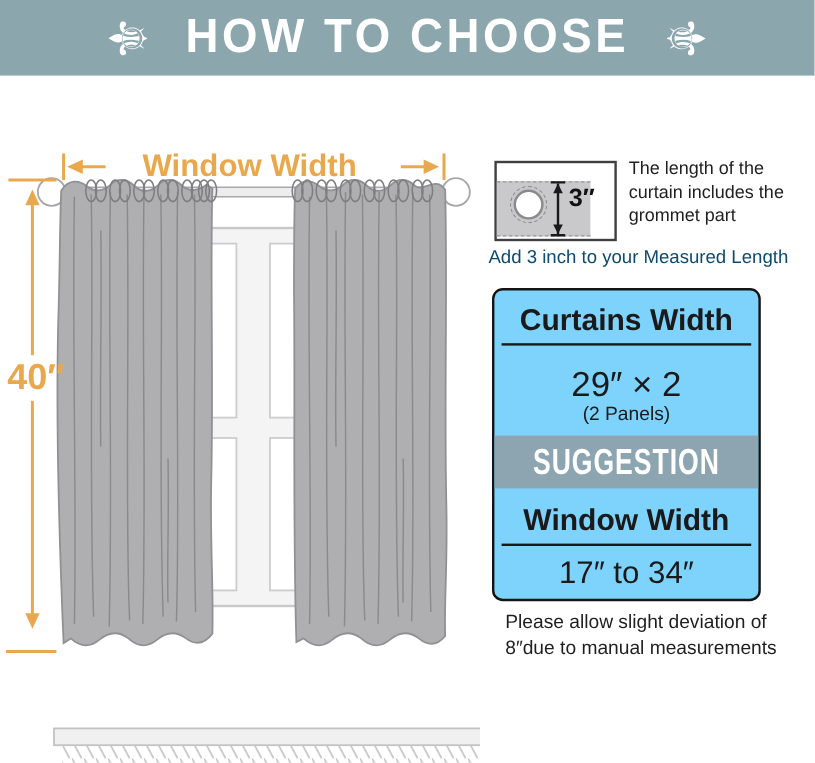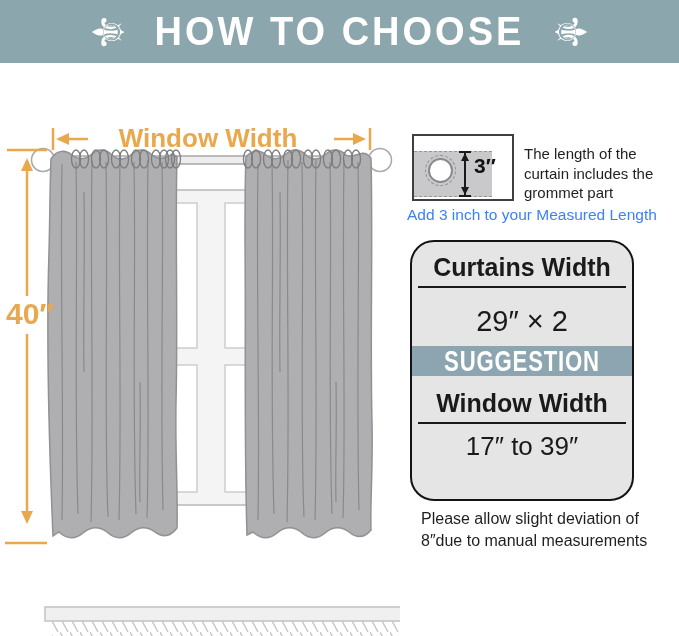--- a/index.html
+++ b/index.html
@@ -36,39 +36,39 @@
   }
   .grommet-hole{
     position:absolute;left:14px;top:22px;width:25px;height:25px;border-radius:50%;
     background:#ffffff;border:2px solid #8a8a8c;box-sizing:border-box;
   }
   .grommet-arrow{position:absolute;left:44px;top:14px;}
   .grommet-depth{
     position:absolute;left:60px;top:18px;font-size:21px;font-weight:bold;color:#111;
   }
   .grommet-note{
-    position:absolute;left:524px;top:144px;width:145px;
+    position:absolute;left:524px;top:131px;width:145px;
     font-size:15px;line-height:19.5px;color:#1f1f1f;
   }
   .add-inch{
     position:absolute;left:407px;top:206px;width:272px;
-    font-size:15.5px;color:#3b82f6;white-space:nowrap;
+    font-size:15.5px;color:#0c4a6e;white-space:nowrap;
   }
   
   .spec-box{
     position:absolute;left:410px;top:240px;width:224px;height:261px;
-    border:2.5px solid #141414;border-radius:24px;background:#e5e5e5;
+    border:2.5px solid #141414;border-radius:9px;background:#7dd3fc;
     box-sizing:border-box;overflow:hidden;text-align:center;
   }
   .spec-header{font-size:25px;font-weight:bold;margin-top:10px;line-height:30px;}
   .spec-divider{border:0;border-top:2px solid #1a1a1a;margin:4px 6px 0 6px;}
   .spec-value-lg{font-size:29px;font-weight:400;margin-top:18px;line-height:31px;}
   .spec-panels{font-size:16px;line-height:17px;color:#1a1a1a;}
   .suggestion-banner{
-    margin-top:9px;height:30px;background:#8CA5B0;display:flex;
+    margin-top:9px;height:44px;background:#8CA5B0;display:flex;
     align-items:center;justify-content:center;
   }
   .suggestion-banner span{
     color:#ffffff;font-size:27px;font-weight:800;letter-spacing:1px;
     transform:scale(0.82,1.12);display:inline-block;white-space:nowrap;
   }
   .spec-header-2{margin-top:12px;}
   .spec-value-2{font-size:26px;margin-top:7px;}
   .footnote{
     position:absolute;left:421px;top:508px;width:272px;
@@ -215,26 +215,27 @@
     </svg>
     <div class="grommet-depth">3″</div>
   </div>
   <div class="grommet-note">The length of the curtain includes the grommet part</div>
   <div class="add-inch">Add 3 inch to your Measured Length</div>
 
   <div class="spec-box">
     <div class="spec-header">Curtains Width</div>
     <hr class="spec-divider">
     <div class="spec-value-lg">29″ × 2</div>
+    <div class="spec-panels">(2 Panels)</div>
     <div class="suggestion-banner">
       <span>SUGGESTION</span>
     </div>
     <div class="spec-header spec-header-2">Window Width</div>
     <hr class="spec-divider">
-    <div class="spec-value-lg spec-value-2">17″ to 39″</div>
+    <div class="spec-value-lg spec-value-2">17″ to 34″</div>
   </div>
 
   <div class="footnote">
     <div>Please allow slight deviation of</div>
     <div>8″due to manual measurements</div>
   </div>
 
 </div>
 
 </body></html>

